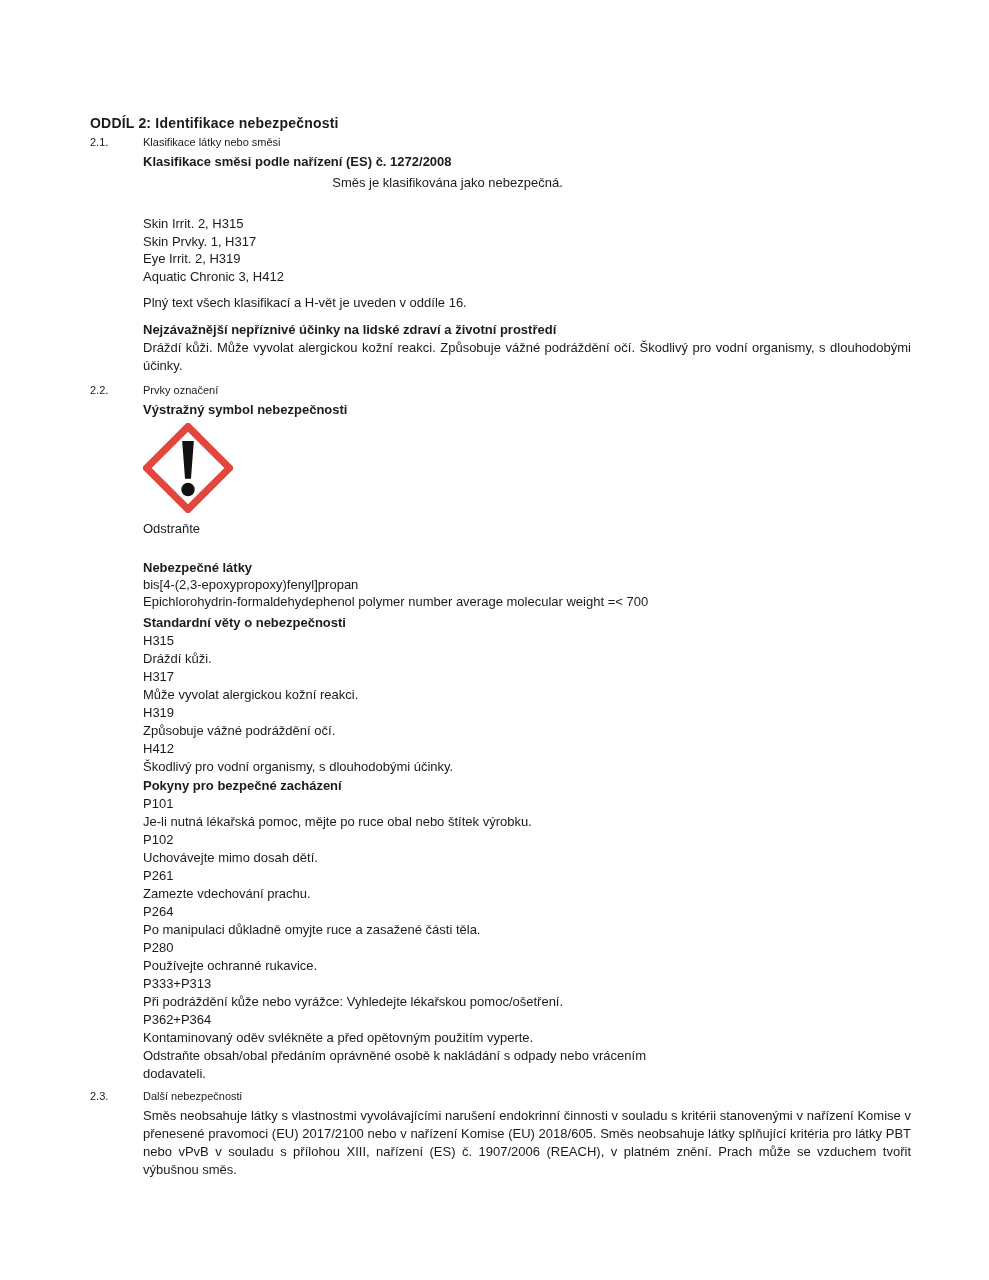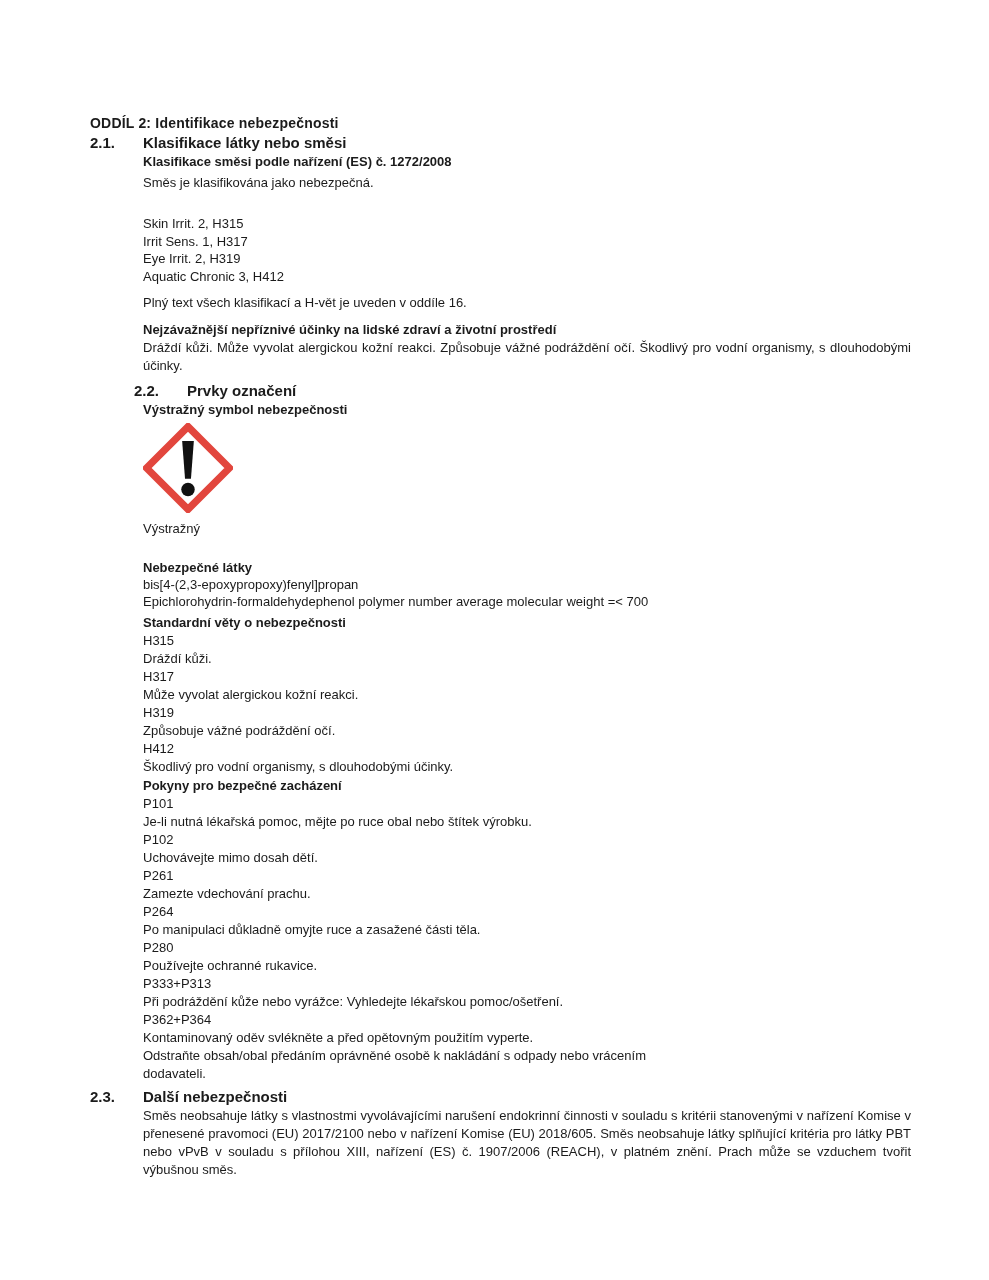--- a/index.html
+++ b/index.html
@@ -12,33 +12,33 @@
     overflow:hidden;
   }
   .page { position:relative; width:830px; height:1280px; }
   .content { padding:114px 78px 0 90px; }
 
   .row { display:flex; align-items:baseline; }
   .numcol { width:53px; flex:none; font-weight:bold; }
   .indent { margin-left:53px; }
 
   .h-main { font-weight:bold; font-size:14px; line-height:19px; letter-spacing:0.2px; }
-  .h-sub  { font-weight:bold; font-size:15px; line-height:19px; }
+  .h-sub  { font-weight:normal; font-size:11px; line-height:19px; }
   .bold-heading { font-weight:bold; line-height:19px; }
-  .line19 { line-height:19px; }
+  .line19 { line-height:19px;text-align:center; }
 
   .class-list { margin-top:23px; line-height:17.5px; }
   .fulltext-note { margin-top:8px; line-height:19px; }
   .adverse-head { margin-top:8px; }
   .para-justify {
     text-align:justify;
     line-height:18px;
     width:768px;
   }
-  .s22-row { margin-top:6px;margin-left:44px; }
+  .s22-row { margin-top:6px; }
 
   .pictogram-wrap { margin:4px 0 6px 53px; width:90px; height:90px; }
   .pictogram-wrap svg { display:block; }
 
   .sub-block { line-height:19px; }
   .substances { line-height:16.5px; }
   .nl-heading { margin-top:20px; }
 
   .stmt-table { }
   .stmt-row { display:flex; line-height:18px;flex-direction:column; }
@@ -58,21 +58,21 @@
 
     <div class="row">
       <div class="numcol h-sub">2.1.</div>
       <div class="h-sub">Klasifikace látky nebo směsi</div>
     </div>
     <div class="indent bold-heading">Klasifikace směsi podle nařízení (ES) č. 1272/2008</div>
     <div class="indent line19" style="margin-top:2px;">Směs je klasifikována jako nebezpečná.</div>
 
     <div class="indent class-list">
       <div>Skin Irrit. 2, H315</div>
-      <div>Irrit Sens. 1, H317</div>
+      <div>Skin Prvky. 1, H317</div>
       <div>Eye Irrit. 2, H319</div>
       <div>Aquatic Chronic 3, H412</div>
     </div>
 
     <div class="indent fulltext-note">Plný text všech klasifikací a H-vět je uveden v oddíle 16.</div>
 
     <div class="indent bold-heading adverse-head">Nejzávažnější nepříznivé účinky na lidské zdraví a životní prostředí</div>
     <div class="indent para-justify">Dráždí kůži. Může vyvolat alergickou kožní reakci. Způsobuje vážné podráždění očí. Škodlivý pro vodní organismy, s dlouhodobými účinky.</div>
 
     <div class="row s22-row">
@@ -83,21 +83,21 @@
 
     <div class="pictogram-wrap">
       <svg width="90" height="90" viewBox="0 0 100 100" aria-hidden="true">
         <polygon points="50,4 96,50 50,96 4,50" fill="#ffffff" stroke="#e2463d" stroke-width="8" stroke-linejoin="miter"></polygon>
         <polygon points="43.5,20 56.5,20 53.3,62 46.7,62" fill="#111111"></polygon>
         <circle cx="50" cy="74" r="7.5" fill="#111111"></circle>
       </svg>
     </div>
 
     <div class="indent sub-block">
-      <div>Výstražný</div>
+      <div>Odstraňte</div>
     </div>
 
     <div class="indent bold-heading nl-heading">Nebezpečné látky</div>
     <div class="indent substances">
       <div>bis[4-(2,3-epoxypropoxy)fenyl]propan</div>
       <div>Epichlorohydrin-formaldehydephenol polymer number average molecular weight =&lt; 700</div>
     </div>
 
     <div class="indent bold-heading" style="margin-top:3px;">Standardní věty o nebezpečnosti</div>
     <div class="indent stmt-table">

